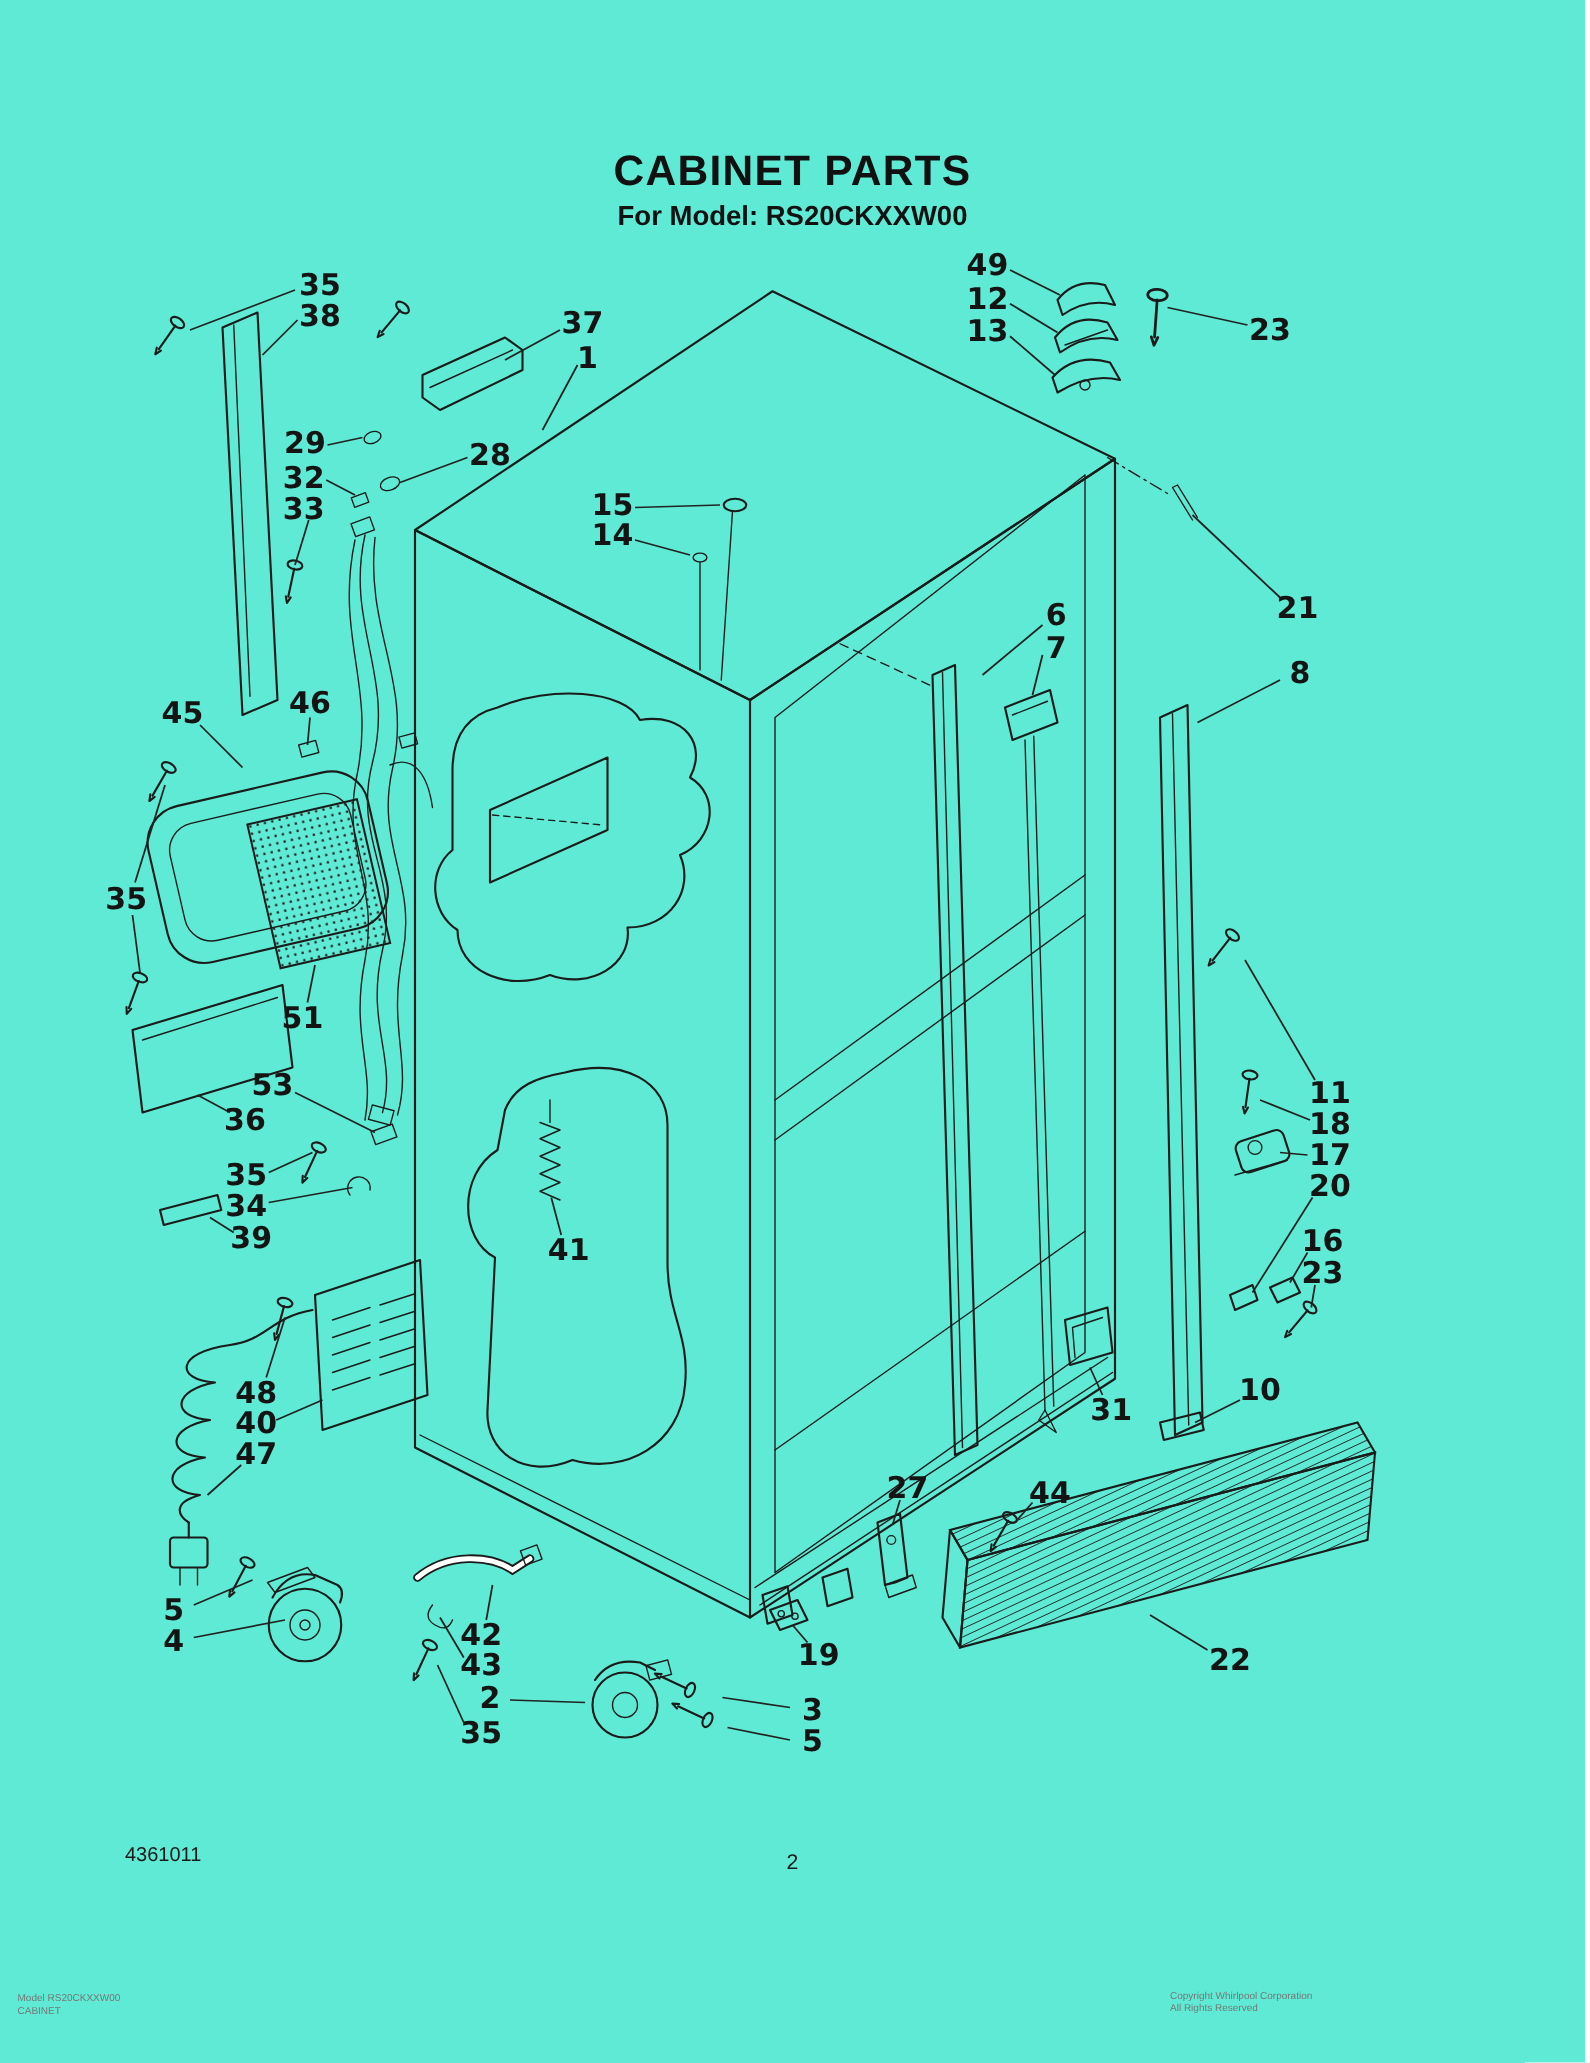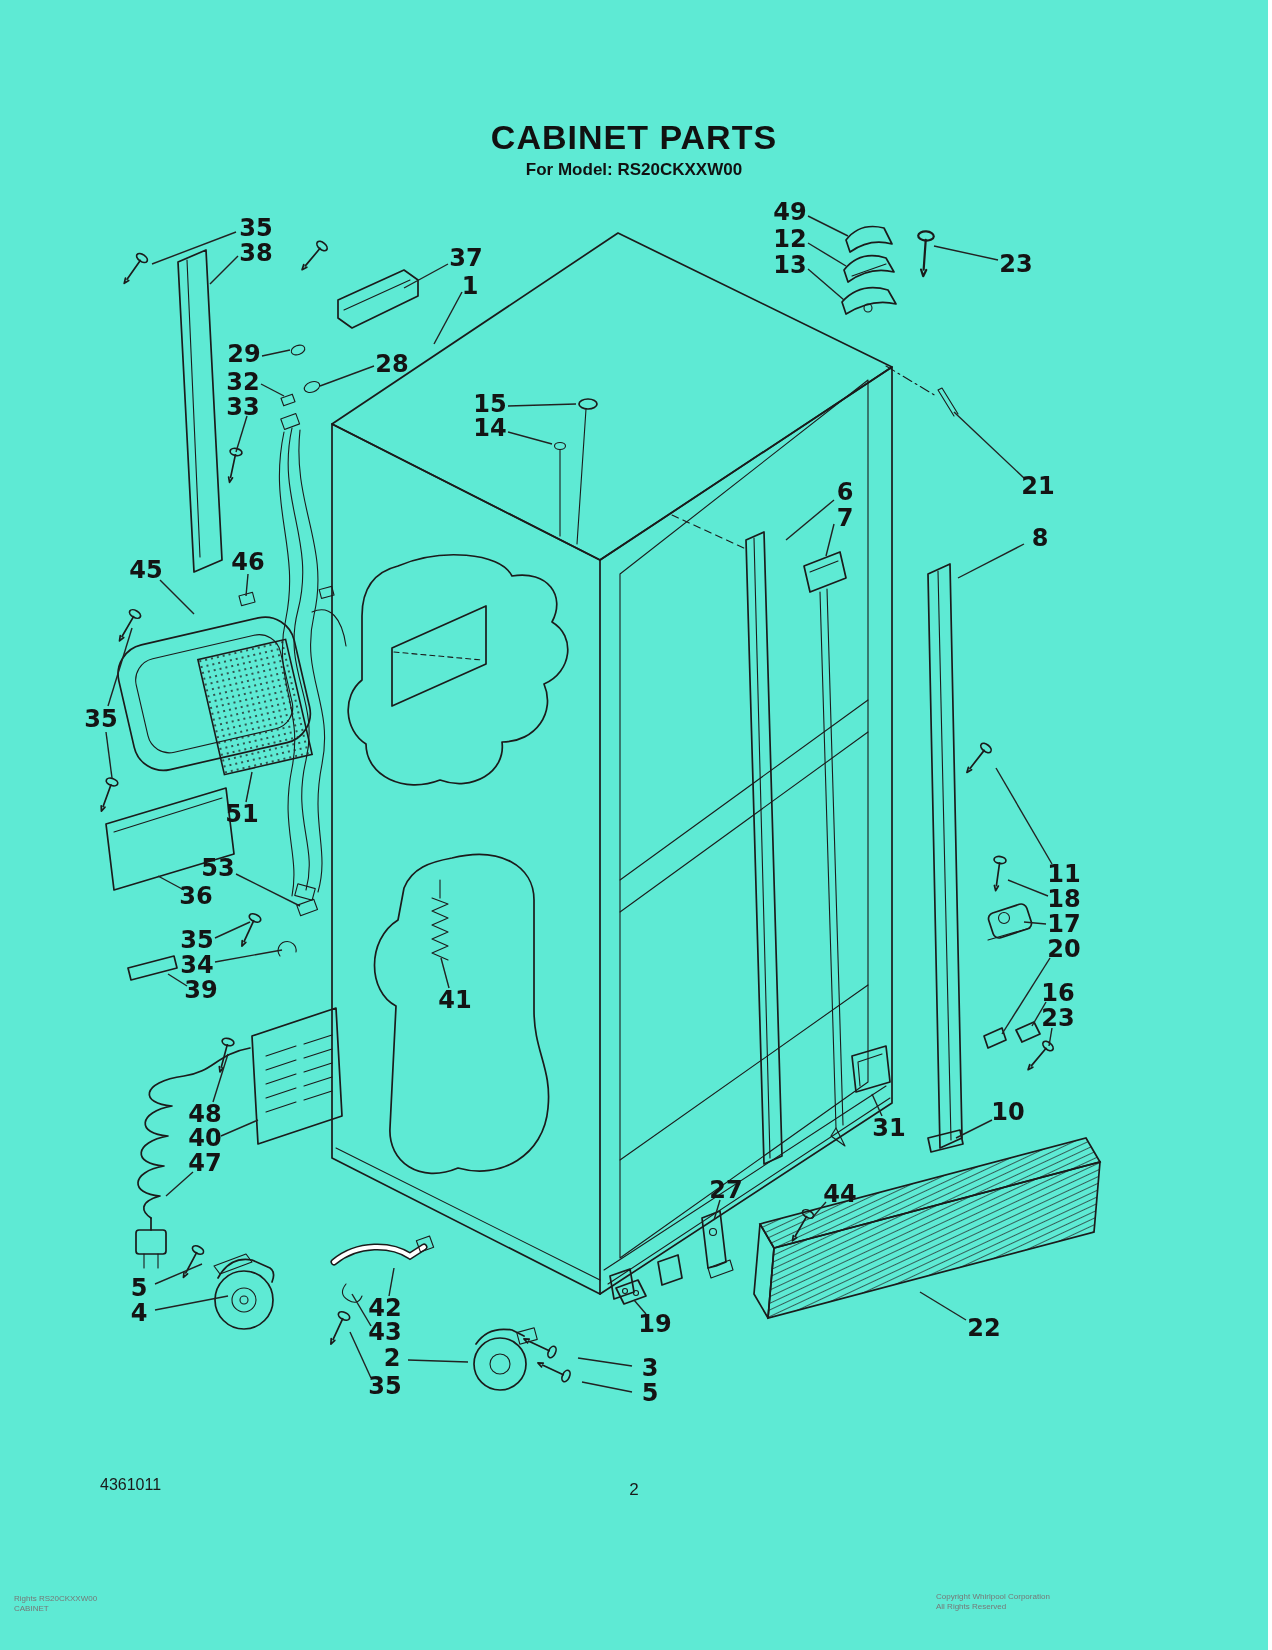--- a/index.html
+++ b/index.html
@@ -1,21 +1,21 @@
 <!DOCTYPE html>
 <html><head>
 <meta charset="utf-8">
 <style>
   html,body{margin:0;padding:0;background:#ffffff;}
   .sheet{position:relative;width:1268px;height:1650px;background:#5eead4;overflow:hidden;
          font-family:"Liberation Sans",sans-serif;color:#161616;}
   .abs{position:absolute;}
   .title{top:118px;left:0;width:100%;text-align:center;font-size:34px;font-weight:bold;
          letter-spacing:1px;color:#111;}
-  .subtitle{top:160px;left:0;width:100%;text-align:center;font-size:17px;font-weight:bold;color:#111;}
+  .subtitle{top:160px;left:0;width:100%;text-align:center;font-size:22px;font-weight:bold;color:#111;}
   .order-note{top:1426px;left:0;width:100%;text-align:center;font-size:16px;font-weight:bold;
               letter-spacing:2.5px;color:#1a1a1a;}
   .doc-number{top:1476px;left:100px;font-size:16px;color:#1a1a1a;}
   .page-number{top:1480px;left:0;width:100%;text-align:center;font-size:17px;color:#1a1a1a;}
   .corner{font-size:8px;color:#777;line-height:10px;}
   .corner-left{top:1594px;left:14px;}
   .corner-right{top:1592px;left:936px;}
   svg{position:absolute;top:0;left:0;}
   .ln{stroke:#1b1b1b;fill:none;stroke-width:1.7;stroke-linejoin:round;stroke-linecap:round;}
   .thin{stroke-width:1.1;}
@@ -333,21 +333,21 @@
         <text x="650" y="1376" class="callout">3</text>
         <line x1="632" y1="1392" x2="582" y2="1382" class="leader"></line>
         <text x="650" y="1401" class="callout">5</text>
       </g>
   </svg>
 
   <div class="abs doc-number">4361011</div>
   <div class="abs page-number">2</div>
 
   <div class="abs corner corner-left">
-    <div>Rights RS20CKXXW00</div>
+    <div>Model RS20CKXXW00</div>
     <div>CABINET</div>
   </div>
   <div class="abs corner corner-right">
     <div>Copyright Whirlpool Corporation</div>
     <div>All Rights Reserved</div>
   </div>
 
 </div>
 
 </body></html>

